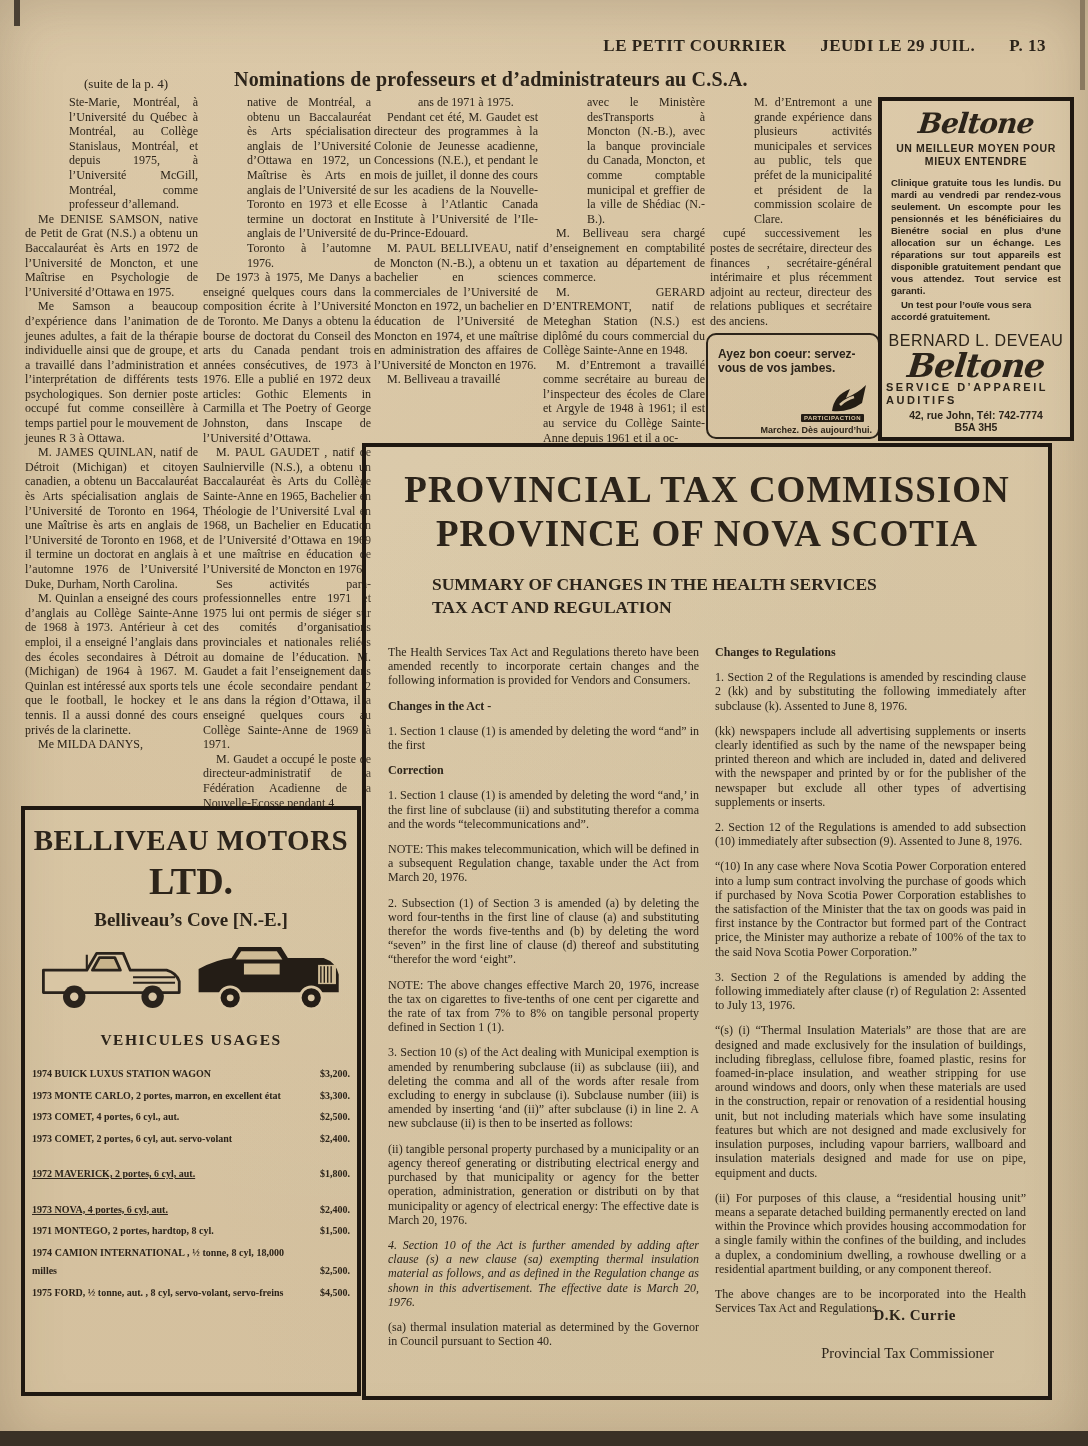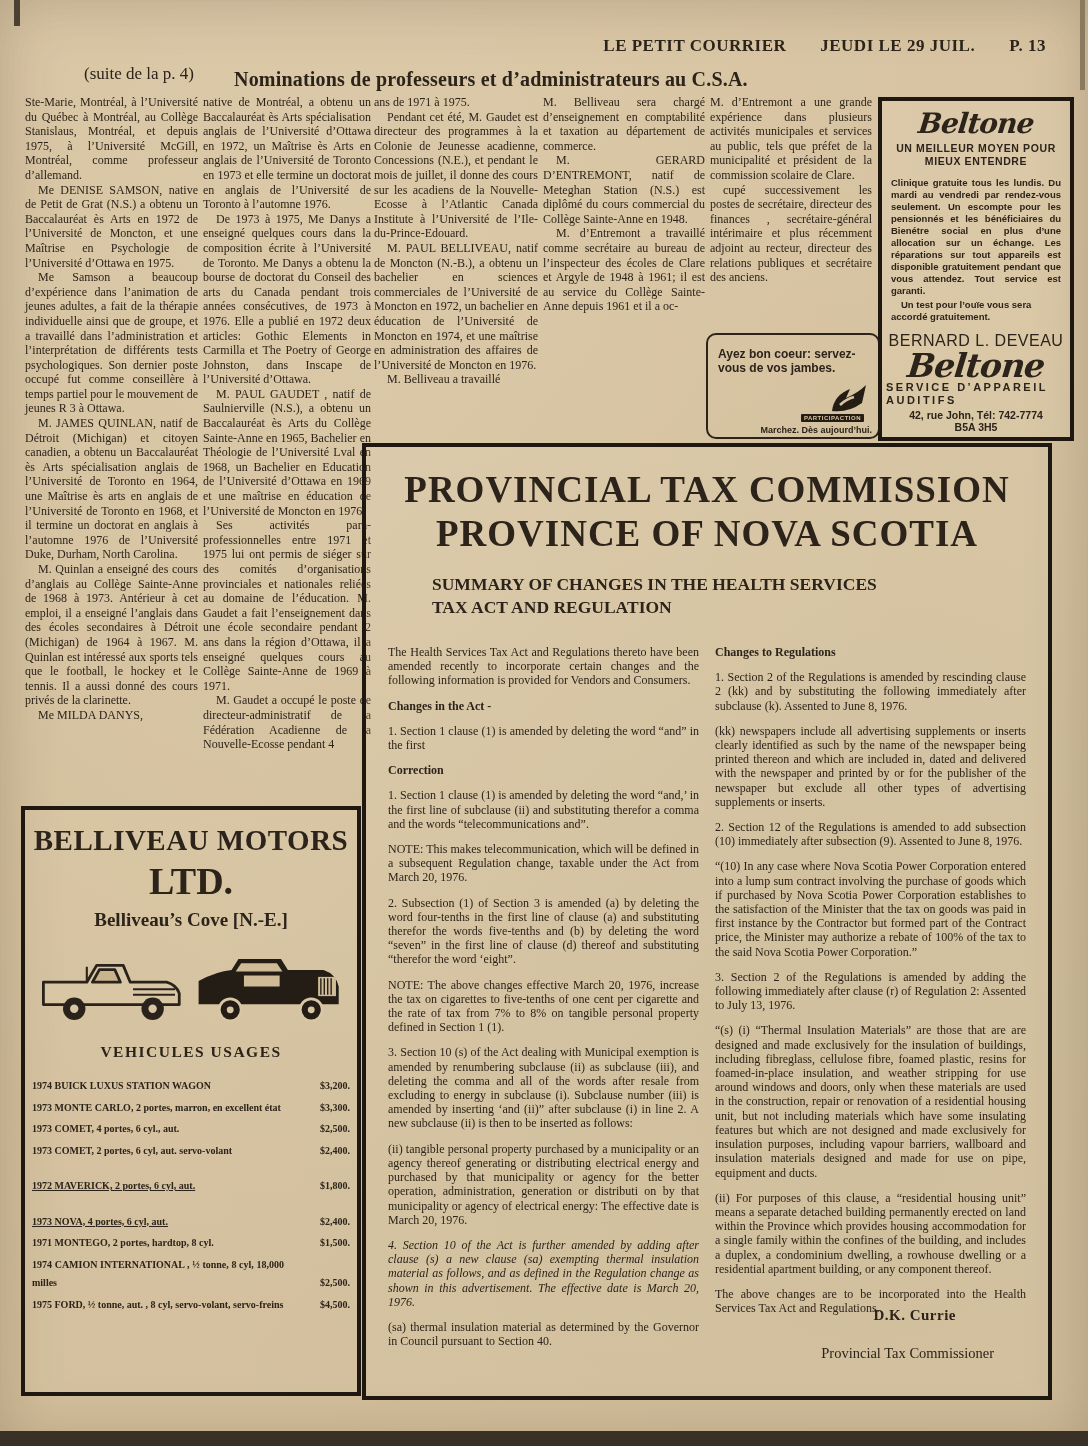--- a/index.html
+++ b/index.html
@@ -13,27 +13,27 @@
     color:#2c241a;
     font-family:"Liberation Serif","DejaVu Serif",serif;
   }
   .scan-bottom{position:absolute;left:0;bottom:0;width:100%;height:15px;background:#3a3126;}
   .scan-mark-tl{position:absolute;left:14px;top:0;width:6px;height:26px;background:#4a4034;}
   .scan-mark-tr{position:absolute;right:3px;top:0;width:5px;height:90px;background:#8a7a60;}
 
   
   .masthead{position:absolute;top:36px;right:42px;display:flex;gap:34px;
     font-weight:bold;font-size:17px;letter-spacing:.5px;white-space:nowrap;}
-  .suite{position:absolute;left:84px;top:64px;font-size:17px;}
+  .suite{position:absolute;left:84px;top:76px;font-size:13px;}
   .headline{position:absolute;left:218px;top:52px;margin:16px;font-size:20px;font-weight:bold;letter-spacing:.2px;}
 
   
   .col{position:absolute;top:95px;font-size:12px;line-height:14.6px;text-align:justify;}
   .col p{margin:0;text-indent:13px;}
-  .col p:first-child{text-indent:0;}
+  .col p:first-child{text-indent:0;margin-left:44px;}
   .col1{left:25px;width:173px;}
   .col2{left:203px;width:168px;}
   .col3{left:374px;width:164px;}
   .col4{left:543px;width:162px;}
   .col5{left:710px;width:162px;}
 
   
   .ppt{position:absolute;left:706px;top:333px;width:170px;height:102px;
     border:2px solid #2c241a;border-radius:10px;font-family:"Liberation Sans","DejaVu Sans",sans-serif;}
   .ppt-text{margin:12px 10px 0;font-size:12px;font-weight:bold;line-height:14px;}
@@ -70,21 +70,21 @@
   .tax-col p.b{font-weight:bold;text-align:left;}
   .tax-col p.i{font-style:italic;}
   .tax-sig{position:absolute;right:92px;bottom:72px;font-size:15px;font-weight:bold;letter-spacing:.5px;}
   .tax-sig-title{position:absolute;right:54px;bottom:34px;font-size:14.5px;}
 
   
   .belliveau{position:absolute;left:21px;top:806px;width:340px;height:590px;
     border:4px solid #1f1811;box-sizing:border-box;background:rgba(240,226,196,.10);overflow:hidden;}
   .bm-title{margin:14px 6px 0;text-align:center;font-size:29px;font-weight:bold;line-height:33px;letter-spacing:.5px;}
   .bm-ltd{margin:2px 0 0;text-align:center;font-size:38px;font-weight:bold;}
-  .bm-sub{margin:6px 0 12px;text-align:center;font-size:19px;font-weight:bold;}
+  .bm-sub{margin:6px 0 0;text-align:center;font-size:19px;font-weight:bold;}
   .trucks{display:flex;justify-content:space-between;align-items:flex-end;padding:8px 10px 0;}
   .bm-section{margin-top:10px;text-align:center;font-size:15.5px;font-weight:bold;letter-spacing:1.5px;}
   .veh-list{margin:16px 7px 0;font-size:10px;font-weight:bold;line-height:18.5px;}
   .veh-row{position:relative;margin:0 0 3px;padding-right:66px;text-align:justify;}
   .veh-row:nth-child(5),.veh-row:nth-child(6){margin-top:17px;text-decoration:underline;}
   .vprice{position:absolute;right:-66px;bottom:0;width:64px;text-align:right;}
   .veh-row .vprice{right:0;}
 </style>
 </head>
 <body>
@@ -118,20 +118,21 @@
       <p>Ses activités para-professionnelles entre 1971 et 1975 lui ont permis de siéger sur des comités d’organisations provinciales et nationales reliées au domaine de l’éducation. M. Gaudet a fait l’enseignement dans une école secondaire pendant 2 ans dans la région d’Ottawa, il a enseigné quelques cours au Collège Sainte-Anne de 1969 à 1971.</p>
       <p>M. Gaudet a occupé le poste de directeur-administratif de la Fédération Acadienne de la Nouvelle-Ecosse pendant 4</p>
     </div>
   <div class="col col3">
       <p>ans de 1971 à 1975.</p>
       <p>Pendant cet été, M. Gaudet est directeur des programmes à la Colonie de Jeunesse acadienne, Concessions (N.E.), et pendant le mois de juillet, il donne des cours sur les acadiens de la Nouvelle-Ecosse à l’Atlantic Canada Institute à l’Université de l’Ile-du-Prince-Edouard.</p>
       <p>M. PAUL BELLIVEAU, natif de Moncton (N.-B.), a obtenu un bachelier en sciences commerciales de l’Université de Moncton en 1972, un bachelier en éducation de l’Université de Moncton en 1974, et une maîtrise en administration des affaires de l’Université de Moncton en 1976.</p>
       <p>M. Belliveau a travaillé</p>
     </div>
   <div class="col col4">
+      <p>avec le Ministère desTransports à Moncton (N.-B.), avec la banque provinciale du Canada, Moncton, et comme comptable municipal et greffier de la ville de Shédiac (N.-B.).</p>
       <p>M. Belliveau sera chargé d’enseignement en comptabilité et taxation au département de commerce.</p>
       <p>M. GERARD D’ENTREMONT, natif de Meteghan Station (N.S.) est diplômé du cours commercial du Collège Sainte-Anne en 1948.</p>
       <p>M. d’Entremont a travaillé comme secrétaire au bureau de l’inspecteur des écoles de Clare et Argyle de 1948 à 1961; il est au service du Collège Sainte-Anne depuis 1961 et il a oc-</p>
     </div>
   <div class="col col5">
       <p>M. d’Entremont a une grande expérience dans plusieurs activités municipales et services au public, tels que préfet de la municipalité et président de la commission scolaire de Clare.</p>
       <p>cupé successivement les postes de secrétaire, directeur des finances , secrétaire-général intérimaire et plus récemment adjoint au recteur, directeur des relations publiques et secrétaire des anciens.</p>
     </div>
 
   <div class="ppt">

